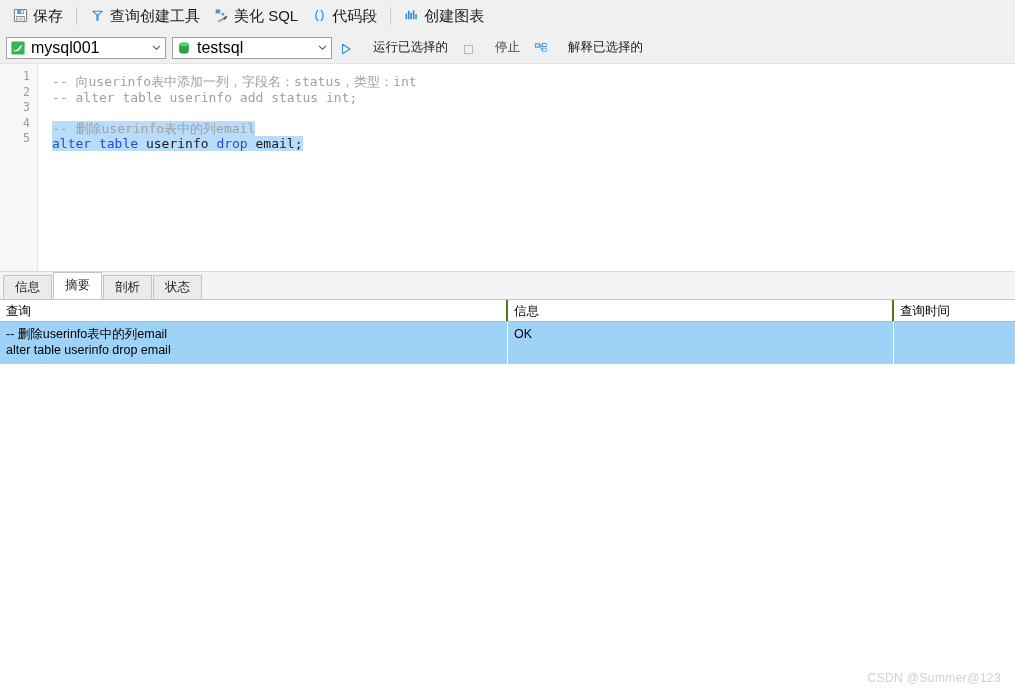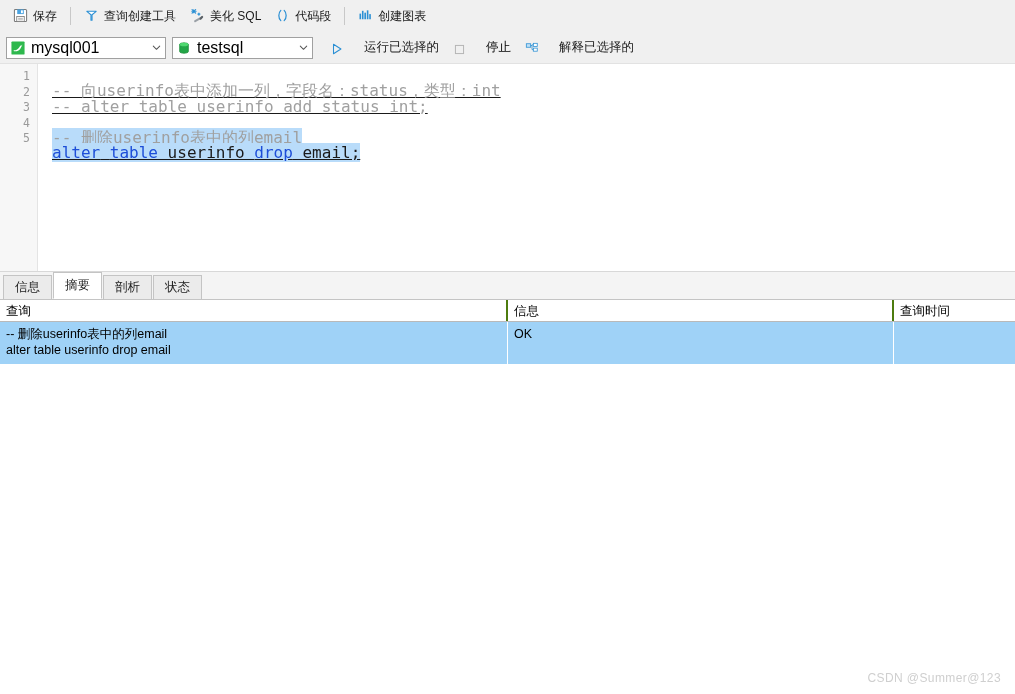--- a/index.html
+++ b/index.html
@@ -16,21 +16,21 @@
     background: #ffffff;
   }
 
   
   .toolbar {
     height: 32px;
     background: #f0f0f0;
     display: flex;
     align-items: center;
     padding-left: 6px;
-    font-size: 12px;
+    font-size: 15px;
     color: #1a1a1a;
     border-bottom: 1px solid #f0f0f0;
   }
   .tb-item {
     display: flex;
     align-items: center;
     gap: 5px;
     padding: 3px 7px;
     white-space: nowrap;
     cursor: default;
@@ -59,32 +59,32 @@
     background: #ffffff;
     border: 1px solid #a0a0a0;
     display: flex;
     align-items: center;
     padding: 0 2px 0 4px;
     gap: 6px;
     font-size: 16px;
     cursor: default;
   }
   .combo.c1 { width: 160px; margin-right: 6px; }
-  .combo.c2 { width: 141px; margin-right: 10px; }
+  .combo.c2 { width: 160px; }
   .combo .ctext { flex: 1; color: #000; overflow: hidden; white-space: nowrap; }
   .chev {
     width: 14px; height: 14px;
     display: flex; align-items: center; justify-content: center;
     color: #444;
   }
   .tb2-item {
     display: flex; align-items: flex-end; gap: 20px;
     padding: 3px 7px; white-space: nowrap; cursor: default;
   }
-  .tb2-item.disabled { color: #000000; }
+  .tb2-item.disabled { color: #404040; }
 
   
   .editor-wrap {
     position: absolute;
     left: 0; top: 64px;
     width: 1015px; height: 208px;
     background: #ffffff;
     border-bottom: 1px solid #d8d8d8;
     display: flex;
   }
@@ -95,28 +95,27 @@
     padding-top: 5px;
     text-align: right;
     font-family: "DejaVu Sans Mono", "Liberation Mono", monospace;
     font-size: 11.5px;
     color: #9a9a9a;
     user-select: none;
   }
   .gutter .ln { height: 15.5px; line-height: 15.5px; padding-right: 7px; }
   .code {
     flex: 1;
-    padding-top: 19px;
+    padding-top: 10px;
     padding-left: 14px;
     font-family: "DejaVu Sans Mono", "Liberation Mono", monospace;
-    font-size: 16px;
+    font-size: 13px;
     color: #1a1a1a;
     white-space: pre;
     overflow: hidden;
-    text-decoration: underline;
   }
   .code .line { height: 15.5px; line-height: 15.5px; }
   .code .seg { display: inline; }
   .comment { color: #a0a0a0; }
   .kw { color: #1d4ed8; }
   .plain { color: #1a1a1a; }
   .sel { background: #b9dcfa; }
 
   
   .tabs-bar {

